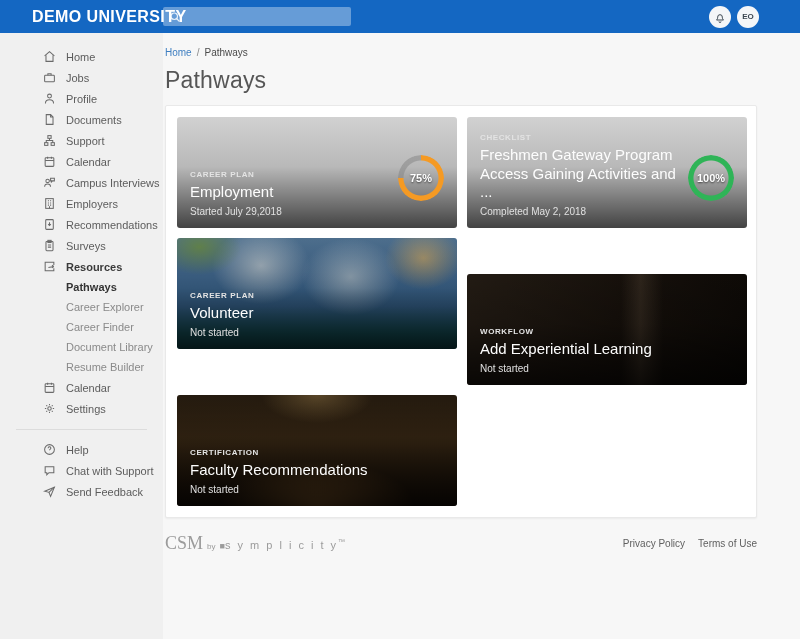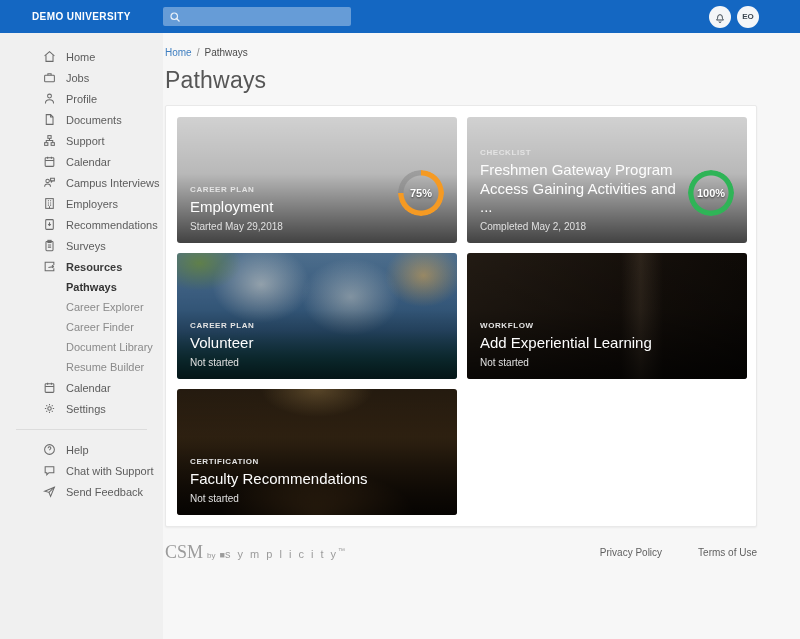--- a/index.html
+++ b/index.html
@@ -1,21 +1,21 @@
 <!DOCTYPE html>
 <html><head>
 <meta charset="utf-8">
 <style>
   * { margin:0; padding:0; box-sizing:border-box; }
   html,body { width:800px; height:639px; overflow:hidden;
     font-family:"Liberation Sans", sans-serif; background:#f7f7f7; }
 
   
   .topbar { height:33px; background:#1467c2; display:flex; align-items:center; }
-  .brand { width:163px; padding-left:32px; color:#fff; font-size:10px; font-weight:bold; letter-spacing:.4px; white-space:nowrap; }
+  .brand { width:163px; padding-left:32px; color:#fff; font-size:16px; font-weight:bold; letter-spacing:.4px; white-space:nowrap; }
   .searchbox { width:188px; height:19px; background:rgba(255,255,255,.35); border-radius:2px;
     display:flex; align-items:center; padding:0 6px; }
   .searchbox svg { flex:0 0 auto; }
   .searchbox input { flex:1; border:none; outline:none; background:transparent; color:#fff; font-size:11px; padding-left:5px; }
   .topbar-right { margin-left:auto; display:flex; align-items:center; gap:6px; padding-right:41px; }
   .circle-btn { width:22px; height:22px; border-radius:50%; background:#f4f6f8; display:flex; align-items:center; justify-content:center;
     font-size:8px; font-weight:bold; color:#3b4650; cursor:pointer; }
 
   
   .shell { display:flex; height:606px; }
@@ -35,21 +35,21 @@
   
   .breadcrumb { font-size:10px; color:#8a8a8a; display:flex; gap:5px; align-items:center; }
   .breadcrumb .crumb-link { color:#3f7fc1; cursor:pointer; }
   .breadcrumb .crumb-cur { color:#4a4a4a; }
   .page-title { font-size:23px; color:#565656; font-weight:normal; margin-top:9px; letter-spacing:.2px; }
 
   
   .panel { margin-top:11px; background:#fff; border:1px solid #e9e9e9; border-radius:2px;
     box-shadow:0 1px 2px rgba(0,0,0,.05); padding:11px; width:592px; }
   .cards { display:grid; grid-template-columns:280px 280px; gap:10px; }
-  .card { position:relative; height:126px; border-radius:3px; overflow:hidden; cursor:pointer; }
+  .card { position:relative; height:111px; border-radius:3px; overflow:hidden; cursor:pointer; }
   .card::after { content:""; position:absolute; inset:0;
     background:linear-gradient(180deg, rgba(0,0,0,.18) 0%, rgba(0,0,0,.28) 45%, rgba(0,0,0,.74) 100%); }
   .card-text { position:absolute; left:13px; right:70px; bottom:11px; z-index:2; color:#fff; }
   .card-cat { font-size:8px; font-weight:bold; letter-spacing:.6px; color:#e3e3e3; margin-bottom:4px; }
   .card-title { font-size:15px; font-weight:normal; line-height:1.25; color:#fdfdfd; }
   .card-status { font-size:10px; color:#e0e0e0; margin-top:4px; }
   .ring { position:absolute; right:13px; bottom:27px; width:46px; height:46px; border-radius:50%; z-index:2;
     -webkit-mask:radial-gradient(closest-side, transparent calc(100% - 6px), #000 calc(100% - 5px));
     mask:radial-gradient(closest-side, transparent calc(100% - 6px), #000 calc(100% - 5px)); }
   .ring-label { position:absolute; right:13px; bottom:27px; width:46px; height:46px; z-index:3;
@@ -68,35 +68,35 @@
     radial-gradient(ellipse 90px 90px at 88% 30%, rgba(160,120,88,.7) 0%, rgba(160,120,88,0) 70%),
     linear-gradient(102deg, #2c2username 0%, #33291f 0%, #6a5a47 42%, #7d6a55 55%, #473524 78%, #241610 100%); }
   .theme-protest { background:
     radial-gradient(ellipse 60px 40px at 8% 8%, rgba(122,162,84,.9) 0%, rgba(122,162,84,0) 70%),
     radial-gradient(ellipse 55px 45px at 88% 18%, rgba(222,186,118,.8) 0%, rgba(222,186,118,0) 70%),
     radial-gradient(ellipse 70px 55px at 30% 25%, rgba(210,224,233,.85) 0%, rgba(210,224,233,0) 70%),
     radial-gradient(ellipse 70px 55px at 62% 35%, rgba(198,216,228,.8) 0%, rgba(198,216,228,0) 70%),
     linear-gradient(180deg, #5e86ab 0%, #4c7aa8 35%, #3c6e9c 62%, #19606a 86%, #115158 100%); }
   .theme-dark { background:
     linear-gradient(90deg, rgba(0,0,0,0) 55%, rgba(130,108,84,.28) 62%, rgba(0,0,0,0) 70%),
-    linear-gradient(118deg, #2a2118 0%, #1a130d 50%, #0c0906 100%); }
+    linear-gradient(118deg, #2a2118 0%, #1a130d 50%, #0c0906 100%); margin-top: 36px; }
   .theme-library { background:
     radial-gradient(ellipse 130px 60px at 50% 100%, rgba(140,96,46,.85) 0%, rgba(140,96,46,0) 75%),
     radial-gradient(ellipse 80px 40px at 50% 0%, rgba(150,120,70,.6) 0%, rgba(150,120,70,0) 70%),
     linear-gradient(180deg, #2c2012 0%, #3d2b16 38%, #2e2010 62%, #180f07 100%); padding-left: 32px; }
 
   
   .footer { display:flex; align-items:center; margin-top:15px; }
   .f-brand { color:#9b9b9b; font-size:13px; display:flex; align-items:baseline; gap:4px; }
   .f-csm { font-family:"Liberation Serif", serif; font-size:18px; }
   .f-by { font-size:8px; }
   .f-sym { font-size:11px; letter-spacing:2px; }
   .f-sq { font-size:9px; letter-spacing:0; }
   .f-tm { font-size:7px; vertical-align:super; }
-  .f-links { margin-left:auto; display:flex; gap:36px; }
+  .f-links { margin-left:auto; display:flex; gap:13px; }
   .f-link { font-size:10px; color:#5f5f5f; cursor:pointer; }
 
   svg.icon { display:block; }
 </style>
 </head>
 <body>
 
 <div class="topbar">
   <div class="brand">DEMO UNIVERSITY</div>
   <div class="searchbox">
@@ -317,21 +317,21 @@
 
     <h1 class="page-title">Pathways</h1>
 
     <div class="panel">
       <div class="cards">
 
         <div class="card theme-desk">
           <div class="card-text">
             <div class="card-cat">CAREER PLAN</div>
             <div class="card-title">Employment</div>
-            <div class="card-status">Started May 29,2018</div>
+            <div class="card-status">Started July 29,2018</div>
           </div>
           <div class="ring" style="background: conic-gradient(rgb(245, 154, 35) 75%, rgba(130, 130, 130, 0.5) 75%, rgba(130, 130, 130, 0.5) 100%);"></div>
           <div class="ring-label">75%</div>
         </div>
 
         <div class="card theme-writing">
           <div class="card-text">
             <div class="card-cat">CHECKLIST</div>
             <div class="card-title">Freshmen Gateway Program Access Gaining Activities and ...</div>
             <div class="card-status">Completed May 2, 2018</div>

